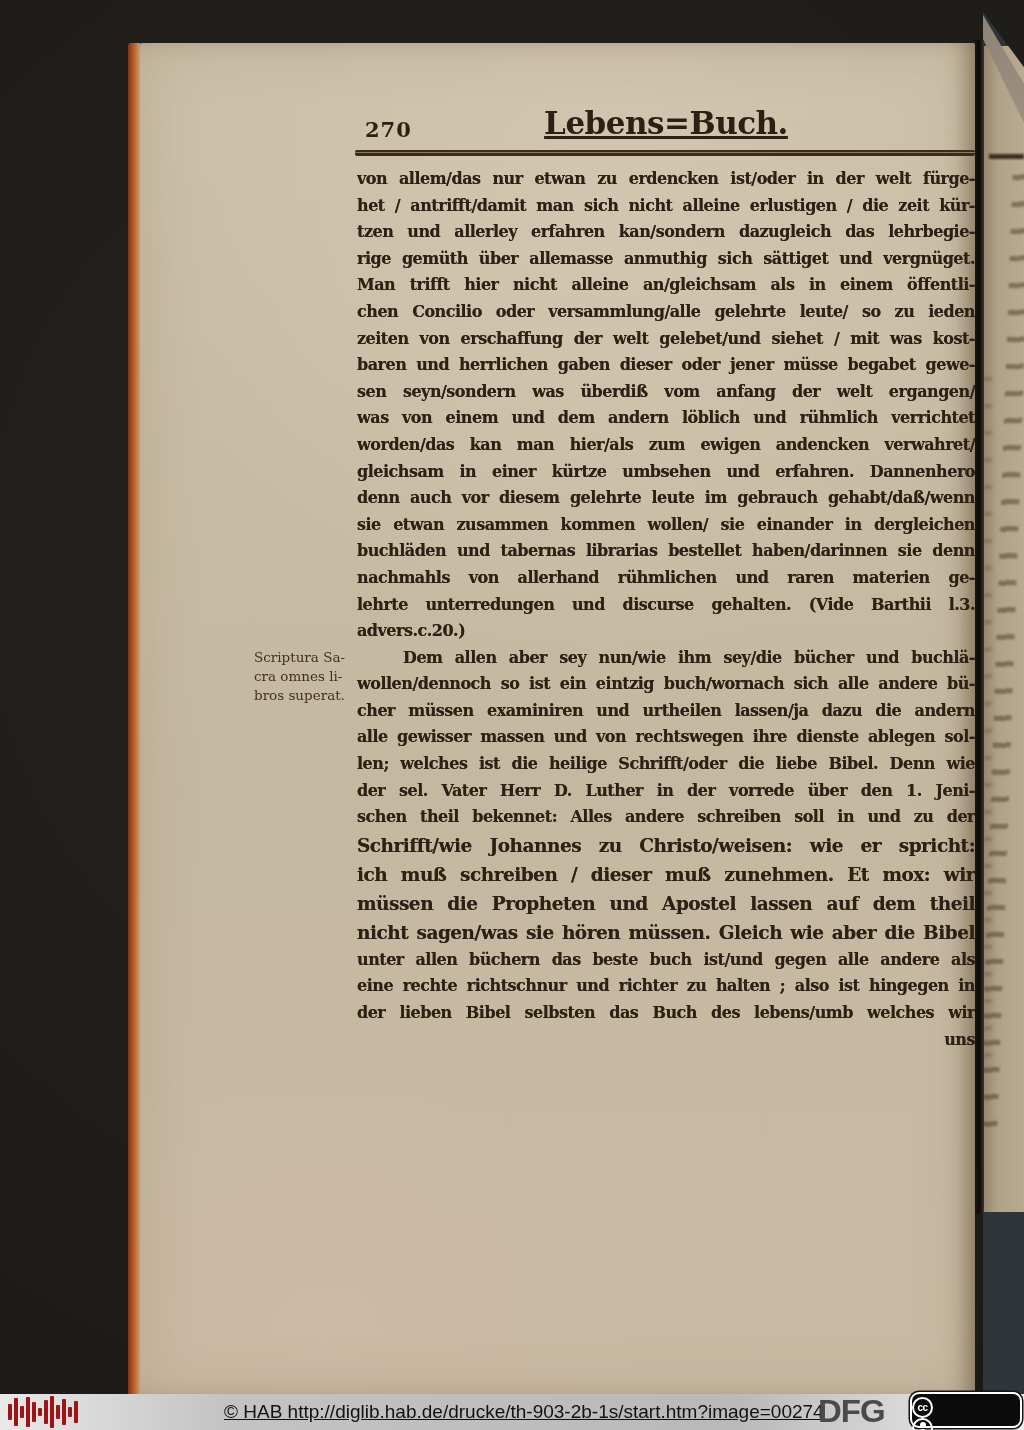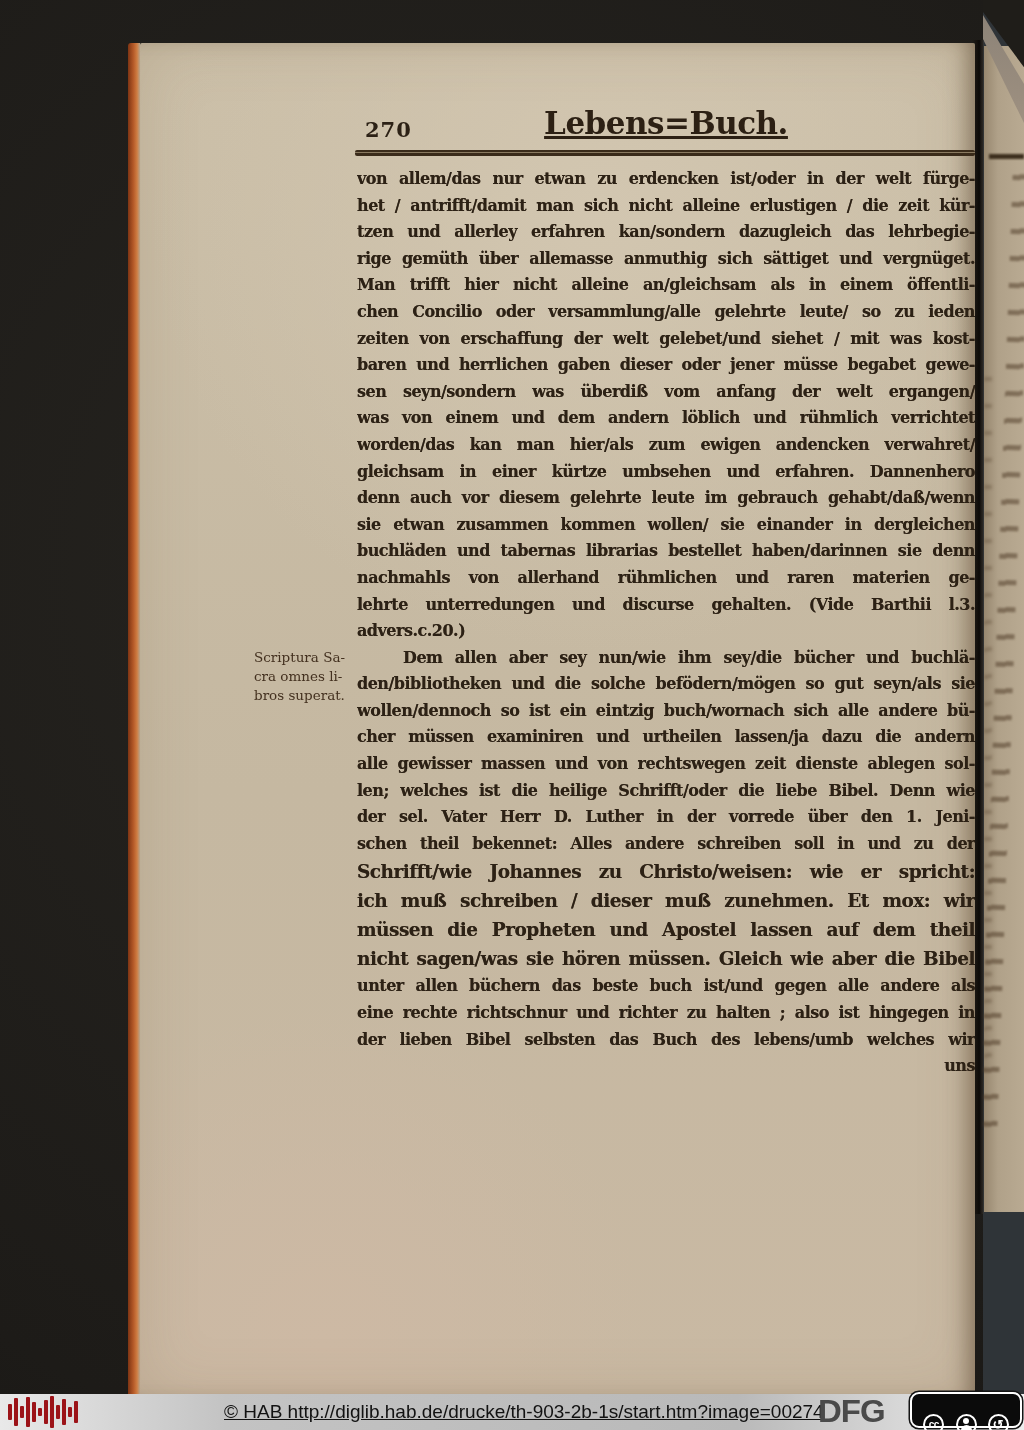--- a/index.html
+++ b/index.html
@@ -62,21 +62,21 @@
     background:linear-gradient(90deg,#e9e9e9,#c3c3c3 22%,#b9b9b9 72%,#eeeeee);}
   .color-strip{position:absolute;left:8px;top:2px;height:32px;display:flex;align-items:center;gap:2px;}
   .color-strip span{display:inline-block;width:4px;background:#9c1318;border-radius:1px;}
   .copyright{position:absolute;left:224px;top:0;height:44px;line-height:36px;
     font-family:"Liberation Sans", sans-serif;font-size:19px;color:#121212;text-decoration:underline;}
   .dfg{position:absolute;left:818px;top:2px;font-family:"Liberation Sans", sans-serif;
     font-weight:900;font-size:33px;line-height:32px;color:#4a4a4a;letter-spacing:-1px;transform:scaleY(.95);}
   .cc-badge{position:absolute;left:910px;top:-2px;width:112px;height:36px;
     background:#0b0b0b;border:2px solid #fff;border-radius:9px;
     box-shadow:0 0 0 1.5px #141414;box-sizing:border-box;
-    display:flex;justify-content:space-evenly;align-items:flex-start;padding-top:20px;}
+    display:flex;justify-content:space-evenly;align-items:flex-start;padding-top:3px;flex-direction:column;}
   .cc-circle{width:21px;height:21px;border:2px solid #fff;border-radius:50%;box-sizing:border-box;
     display:flex;align-items:center;justify-content:center;color:#fff;
     font-family:"Liberation Sans", sans-serif;font-weight:bold;font-size:10px;letter-spacing:-0.5px;}
   .cc-col{display:flex;flex-direction:column;align-items:center;}
   .cc-label{font-family:"Liberation Sans", sans-serif;font-weight:bold;font-size:7px;color:#fff;margin-top:1px;}
   .by-head{width:6px;height:6px;border-radius:50%;background:#fff;margin-top:1px;}
   .by-body{width:11px;height:7px;border-radius:6px 6px 1px 1px;background:#fff;margin-top:1px;}
   .by-inner{display:flex;flex-direction:column;align-items:center;}
   .sa-glyph{font-size:13px;line-height:13px;font-weight:bold;transform:scaleX(-1);}
 </style>
@@ -121,24 +121,23 @@
           <div class="line">was von einem und dem andern löblich und rühmlich verrichtet</div>
           <div class="line">worden/das kan man hier/als zum ewigen andencken verwahret/</div>
           <div class="line">gleichsam in einer kürtze umbsehen und erfahren.  Dannenhero</div>
           <div class="line">denn auch vor diesem gelehrte leute im gebrauch gehabt/daß/wenn</div>
           <div class="line">sie etwan zusammen kommen wollen/ sie einander in dergleichen</div>
           <div class="line">buchläden und tabernas librarias bestellet haben/darinnen sie denn</div>
           <div class="line">nachmahls von allerhand rühmlichen und raren materien ge-</div>
           <div class="line">lehrte unterredungen und discurse gehalten.  (Vide Barthii l.3.</div>
           <div class="line left">advers.c.20.)</div>
           <div class="line indent">Dem allen aber sey nun/wie ihm sey/die bücher und buchlä-</div>
-          <div class="line">den/bibliotheken und die solche befödern/mögen so gut seyn/als sie</div>
           <div class="line">wollen/dennoch so ist ein eintzig buch/wornach sich alle andere bü-</div>
           <div class="line">cher müssen examiniren und urtheilen lassen/ja dazu  die andern</div>
-          <div class="line">alle gewisser massen und von rechtswegen zeit dienste ablegen sol-</div>
+          <div class="line">alle gewisser massen und von rechtswegen ihre dienste ablegen sol-</div>
           <div class="line">len; welches ist die heilige Schrifft/oder die liebe Bibel. Denn wie</div>
           <div class="line">der sel. Vater Herr D. Luther in der vorrede über den 1. Jeni-</div>
           <div class="line">schen theil bekennet: Alles andere schreiben soll in und zu der</div>
           <div class="line large">Schrifft/wie Johannes zu Christo/weisen: wie er spricht:</div>
           <div class="line large">ich muß schreiben / dieser muß zunehmen. Et mox: wir</div>
           <div class="line large">müssen die Propheten und Apostel lassen auf dem theil sitzen/</div>
           <div class="line large">nicht sagen/was sie hören müssen.  Gleich wie aber die Bibel</div>
           <div class="line">unter allen büchern das beste buch ist/und gegen  alle andere als</div>
           <div class="line">eine rechte richtschnur und richter zu halten ; also ist  hingegen in</div>
           <div class="line">der lieben Bibel selbsten das Buch des lebens/umb welches wir</div>

